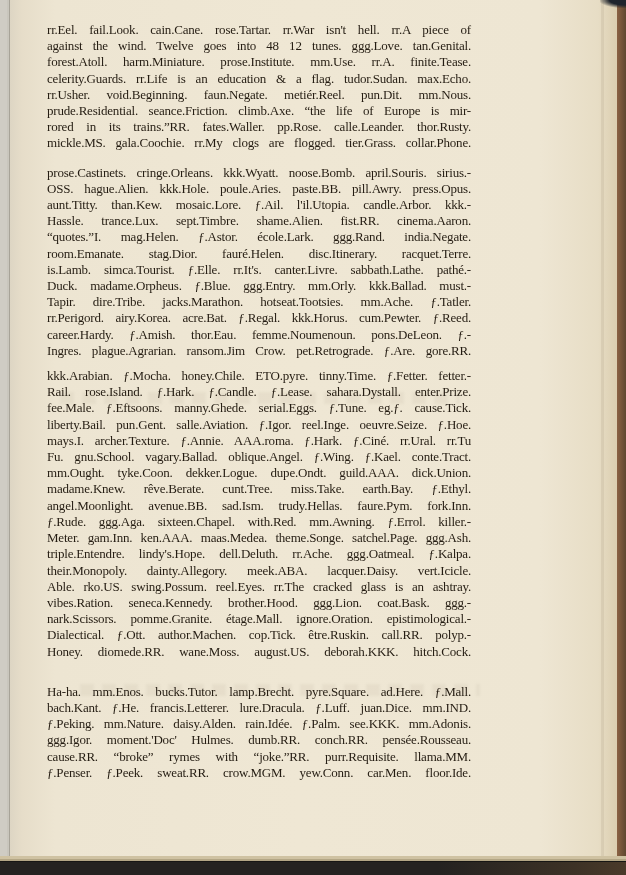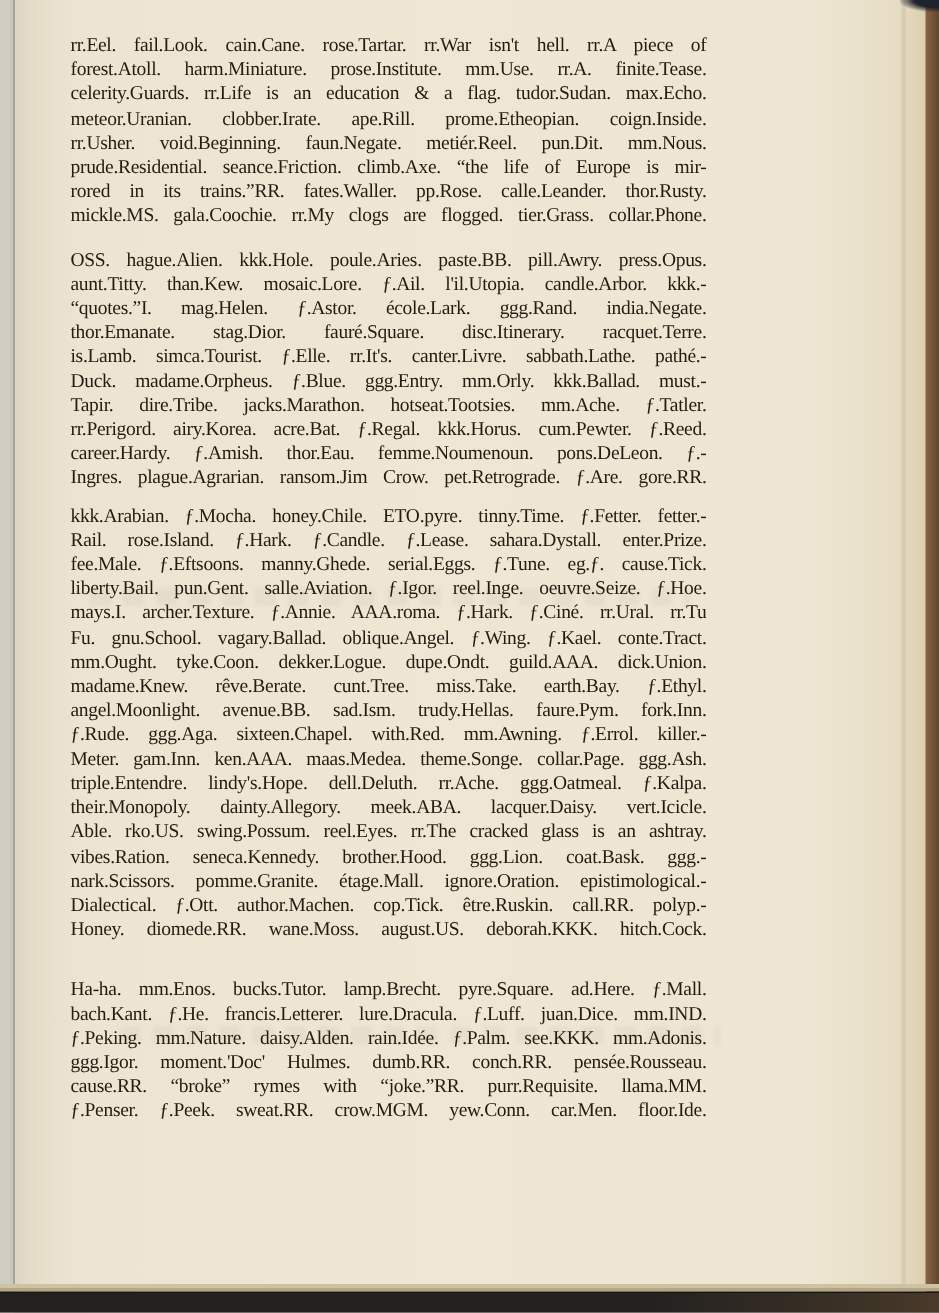--- a/index.html
+++ b/index.html
@@ -101,52 +101,54 @@
   <div class="right-edge"></div>
   <div class="corner-ink"></div>
   <div class="ghost ghost-1"></div>
   <div class="ghost ghost-2"></div>
   <div class="stack-lines"></div>
   <div class="bottom-band"></div>
 
   <div class="text-col">
     <div class="para para-1">
         <div class="line">rr.Eel. fail.Look. cain.Cane. rose.Tartar. rr.War isn't hell. rr.A piece of</div>
+        <div class="line">against the wind. Twelve goes into 48 12 tunes. ggg.Love. tan.Genital.</div>
         <div class="line">forest.Atoll. harm.Miniature. prose.Institute. mm.Use. rr.A. finite.Tease.</div>
         <div class="line">celerity.Guards. rr.Life is an education &amp; a flag. tudor.Sudan. max.Echo.</div>
-        <div class="line">meteor.Uranian. clobber.Irate. ape.Rill. prome.Etheopian. coign.Inside.</div>
         <div class="line">rr.Usher. void.Beginning. faun.Negate. metiér.Reel. pun.Dit. mm.Nous.</div>
         <div class="line">prude.Residential. seance.Friction. climb.Axe. “the life of Europe is mir-</div>
         <div class="line">rored in its trains.”RR. fates.Waller. pp.Rose. calle.Leander. thor.Rusty.</div>
         <div class="line">mickle.MS. gala.Coochie. rr.My clogs are flogged. tier.Grass. collar.Phone.</div>
       </div>
     <div class="para para-2">
+        <div class="line">prose.Castinets. cringe.Orleans. kkk.Wyatt. noose.Bomb. april.Souris. sirius.-</div>
         <div class="line">OSS. hague.Alien. kkk.Hole. poule.Aries. paste.BB. pill.Awry. press.Opus.</div>
         <div class="line">aunt.Titty. than.Kew. mosaic.Lore. ƒ.Ail. l'il.Utopia. candle.Arbor. kkk.-</div>
+        <div class="line">Hassle. trance.Lux. sept.Timbre. shame.Alien. fist.RR. cinema.Aaron.</div>
         <div class="line">“quotes.”I. mag.Helen. ƒ.Astor. école.Lark. ggg.Rand. india.Negate.</div>
-        <div class="line">thor.Emanate. stag.Dior. fauré.Square. disc.Itinerary. racquet.Terre.</div>
+        <div class="line">room.Emanate. stag.Dior. fauré.Helen. disc.Itinerary. racquet.Terre.</div>
         <div class="line">is.Lamb. simca.Tourist. ƒ.Elle. rr.It's. canter.Livre. sabbath.Lathe. pathé.-</div>
         <div class="line">Duck. madame.Orpheus. ƒ.Blue. ggg.Entry. mm.Orly. kkk.Ballad. must.-</div>
         <div class="line">Tapir. dire.Tribe. jacks.Marathon. hotseat.Tootsies. mm.Ache. ƒ.Tatler.</div>
         <div class="line">rr.Perigord. airy.Korea. acre.Bat. ƒ.Regal. kkk.Horus. cum.Pewter. ƒ.Reed.</div>
         <div class="line">career.Hardy. ƒ.Amish. thor.Eau. femme.Noumenoun. pons.DeLeon. ƒ.-</div>
         <div class="line">Ingres. plague.Agrarian. ransom.Jim Crow. pet.Retrograde. ƒ.Are. gore.RR.</div>
       </div>
     <div class="para para-3">
         <div class="line">kkk.Arabian. ƒ.Mocha. honey.Chile. ETO.pyre. tinny.Time. ƒ.Fetter. fetter.-</div>
         <div class="line">Rail. rose.Island. ƒ.Hark. ƒ.Candle. ƒ.Lease. sahara.Dystall. enter.Prize.</div>
         <div class="line">fee.Male. ƒ.Eftsoons. manny.Ghede. serial.Eggs. ƒ.Tune. eg.ƒ. cause.Tick.</div>
         <div class="line">liberty.Bail. pun.Gent. salle.Aviation. ƒ.Igor. reel.Inge. oeuvre.Seize. ƒ.Hoe.</div>
         <div class="line">mays.I. archer.Texture. ƒ.Annie. AAA.roma. ƒ.Hark. ƒ.Ciné. rr.Ural. rr.Tu</div>
         <div class="line">Fu. gnu.School. vagary.Ballad. oblique.Angel. ƒ.Wing. ƒ.Kael. conte.Tract.</div>
         <div class="line">mm.Ought. tyke.Coon. dekker.Logue. dupe.Ondt. guild.AAA. dick.Union.</div>
         <div class="line">madame.Knew. rêve.Berate. cunt.Tree. miss.Take. earth.Bay. ƒ.Ethyl.</div>
         <div class="line">angel.Moonlight. avenue.BB. sad.Ism. trudy.Hellas. faure.Pym. fork.Inn.</div>
         <div class="line">ƒ.Rude. ggg.Aga. sixteen.Chapel. with.Red. mm.Awning. ƒ.Errol. killer.-</div>
-        <div class="line">Meter. gam.Inn. ken.AAA. maas.Medea. theme.Songe. collar.Page. ggg.Ash.</div>
+        <div class="line">Meter. gam.Inn. ken.AAA. maas.Medea. theme.Songe. satchel.Page. ggg.Ash.</div>
         <div class="line">triple.Entendre. lindy's.Hope. dell.Deluth. rr.Ache. ggg.Oatmeal. ƒ.Kalpa.</div>
         <div class="line">their.Monopoly. dainty.Allegory. meek.ABA. lacquer.Daisy. vert.Icicle.</div>
         <div class="line">Able. rko.US. swing.Possum. reel.Eyes. rr.The cracked glass is an ashtray.</div>
         <div class="line">vibes.Ration. seneca.Kennedy. brother.Hood. ggg.Lion. coat.Bask. ggg.-</div>
         <div class="line">nark.Scissors. pomme.Granite. étage.Mall. ignore.Oration. epistimological.-</div>
         <div class="line">Dialectical. ƒ.Ott. author.Machen. cop.Tick. être.Ruskin. call.RR. polyp.-</div>
         <div class="line">Honey. diomede.RR. wane.Moss. august.US. deborah.KKK. hitch.Cock.</div>
       </div>
     <div class="para para-4">
         <div class="line">Ha-ha. mm.Enos. bucks.Tutor. lamp.Brecht. pyre.Square. ad.Here. ƒ.Mall.</div>

